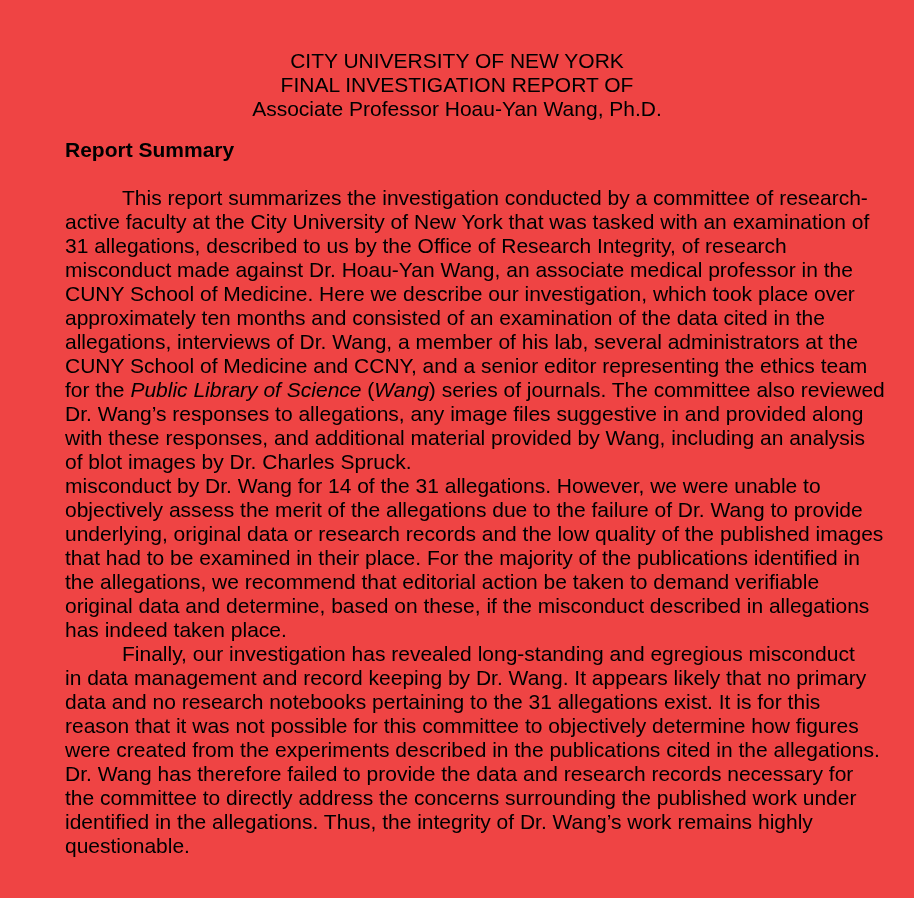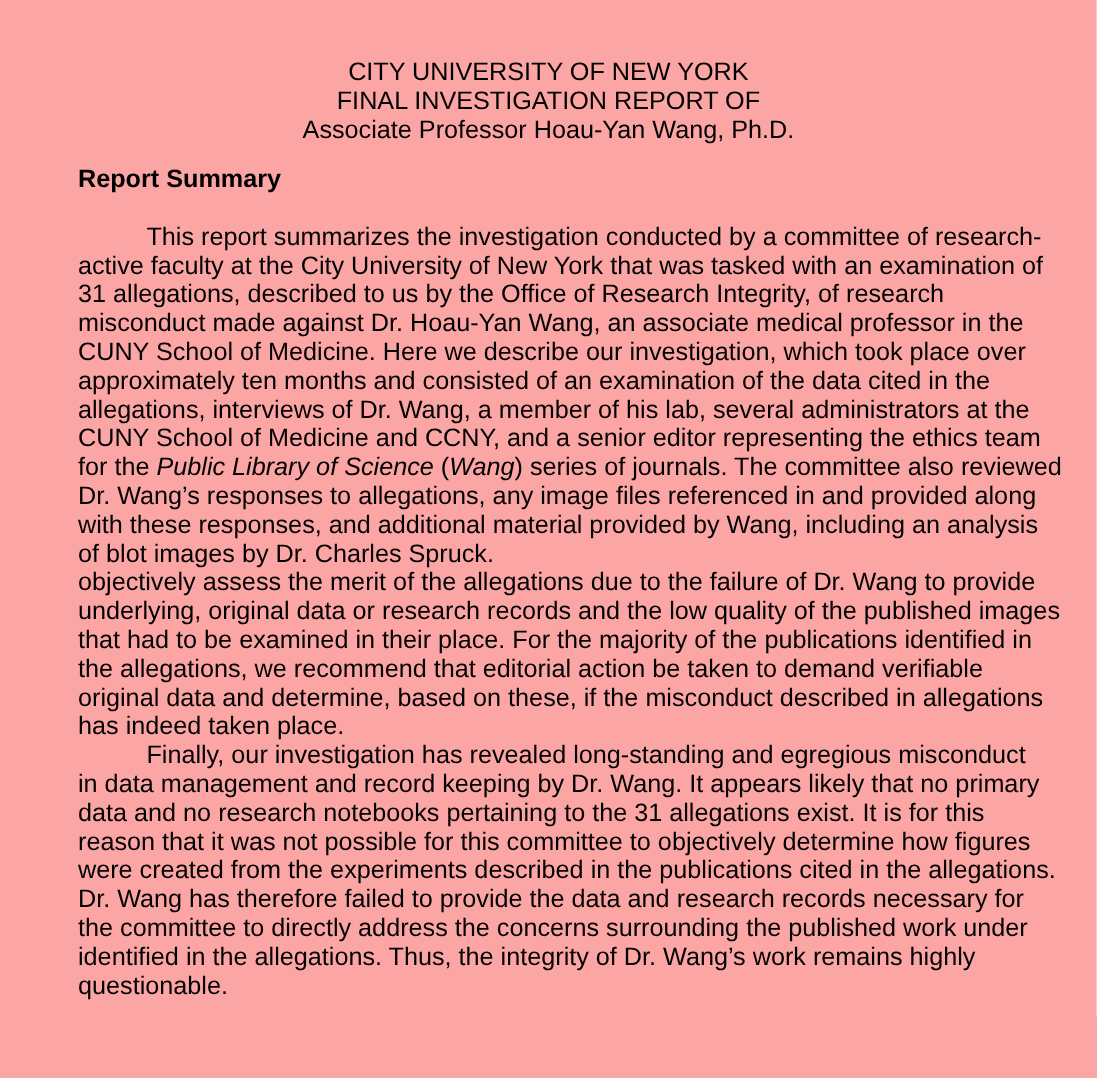--- a/index.html
+++ b/index.html
@@ -1,20 +1,20 @@
 <!DOCTYPE html>
 <html><head>
 <meta charset="utf-8">
 <style>
   html, body { margin: 0; padding: 0; background: #ffffff; }
   .page {
     position: relative;
     width: 914px;
     height: 898px;
-    background: #fca5a5;
+    background: #ef4444;
     color: #000000;
     font-family: "Liberation Sans", sans-serif;
     font-size: 21px;
     line-height: 24px;
     overflow: hidden;
   }
   .doc-header {
     padding-top: 49px;
     text-align: center;
   }
@@ -49,25 +49,26 @@
   <div class="paragraph">
         <div class="line first"><span>This report summarizes the investigation conducted by a committee of research-</span></div>
         <div class="line"><span>active faculty at the City University of New York that was tasked with an examination of</span></div>
         <div class="line"><span>31 allegations, described to us by the Office of Research Integrity, of research</span></div>
         <div class="line"><span>misconduct made against Dr. Hoau-Yan Wang, an associate medical professor in the</span></div>
         <div class="line"><span>CUNY School of Medicine. Here we describe our investigation, which took place over</span></div>
         <div class="line"><span>approximately ten months and consisted of an examination of the data cited in the</span></div>
         <div class="line"><span>allegations, interviews of Dr. Wang, a member of his lab, several administrators at the</span></div>
         <div class="line"><span>CUNY School of Medicine and CCNY, and a senior editor representing the ethics team</span></div>
         <div class="line"><span>for the </span><span class="italic">Public Library of Science</span><span> (</span><span class="italic">Wang</span><span>) series of journals. The committee also reviewed</span></div>
-        <div class="line"><span>Dr. Wang’s responses to allegations, any image files referenced in and provided along</span></div>
+        <div class="line"><span>Dr. Wang’s responses to allegations, any image files suggestive in and provided along</span></div>
         <div class="line"><span>with these responses, and additional material provided by Wang, including an analysis</span></div>
         <div class="line"><span>of blot images by Dr. Charles Spruck.</span></div>
       </div>
       <div class="paragraph">
+        <div class="line"><span>misconduct by Dr. Wang for 14 of the 31 allegations. However, we were unable to</span></div>
         <div class="line"><span>objectively assess the merit of the allegations due to the failure of Dr. Wang to provide</span></div>
         <div class="line"><span>underlying, original data or research records and the low quality of the published images</span></div>
         <div class="line"><span>that had to be examined in their place. For the majority of the publications identified in</span></div>
         <div class="line"><span>the allegations, we recommend that editorial action be taken to demand verifiable</span></div>
         <div class="line"><span>original data and determine, based on these, if the misconduct described in allegations</span></div>
         <div class="line"><span>has indeed taken place.</span></div>
       </div>
       <div class="paragraph">
         <div class="line first"><span>Finally, our investigation has revealed long-standing and egregious misconduct</span></div>
         <div class="line"><span>in data management and record keeping by Dr. Wang. It appears likely that no primary</span></div>

